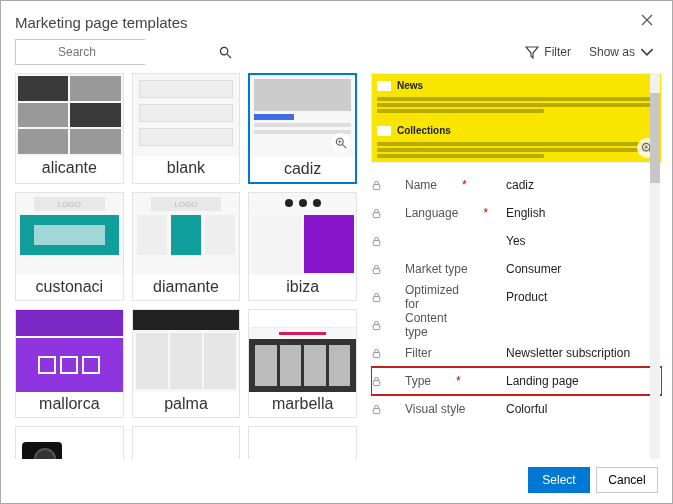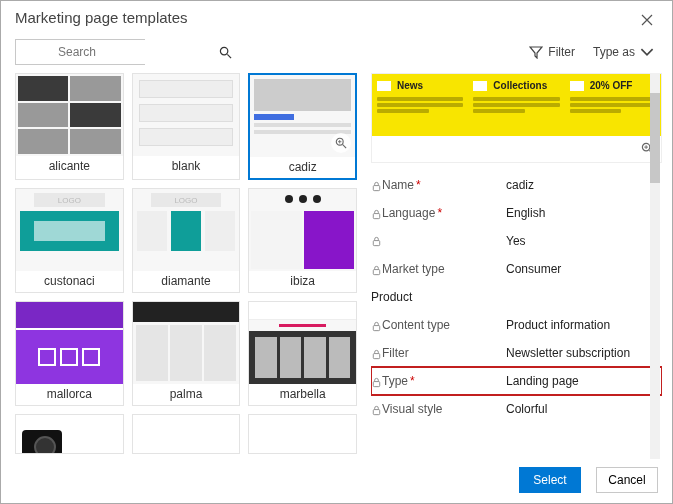--- a/index.html
+++ b/index.html
@@ -1,54 +1,54 @@
 <!DOCTYPE html>
 <html><head>
 <meta charset="utf-8">
 <style>
   * { box-sizing: border-box; }
   body { margin: 0; font-family: "Segoe UI", Arial, sans-serif; font-size: 13px; color: #333; background: #fff; }
   .dialog { width: 673px; height: 504px; border: 1px solid #aaa; display: flex; flex-direction: column; position: relative; }
-  .header { display: flex; align-items: flex-start; padding: 8px 14px 6px; }
+  .header { display: flex; align-items: flex-end; padding: 8px 14px 6px; }
   .header h1 { font-size: 15px; font-weight: 400; margin: 0; color: #444; flex: 1; }
   .close-btn { width: 22px; height: 22px; display: flex; align-items: center; justify-content: center; cursor: pointer; color: #555; }
   .toolbar { display: flex; align-items: center; padding: 2px 14px 8px; gap: 10px; }
   .search-wrap { display: flex; align-items: center; border: 1px solid #c8c8c8; height: 26px; width: 130px; }
   .search-wrap input { border: none; outline: none; padding: 0 6px; font-size: 12px; flex: 1; height: 100%; margin-left: 36px; }
   .search-wrap .sicon { width: 24px; display: flex; align-items: center; justify-content: center; color: #555; }
   .spacer { flex: 1; }
   .tool-btn { display: flex; align-items: center; gap: 5px; font-size: 12px; color: #444; cursor: pointer; padding: 2px 4px; }
   .tool-btn svg { width: 14px; height: 14px; }
   .content { flex: 1; display: flex; min-height: 0; position: relative; padding: 0 10px 0 14px; }
   .gallery { width: 350px; overflow-y: auto; display: grid; grid-template-columns: repeat(3, 1fr); gap: 8px 8px; padding-right: 8px; align-content: start; }
   .card { border: 1px solid #e3e3e3; background: #fff; display: flex; flex-direction: column; }
   .card.selected { border: 2px solid #0078d4; }
   .thumb { height: 82px; overflow: hidden; background: #f7f7f7; position: relative; }
-  .card-label { text-align: center; font-size: 12px; padding: 3px 0 4px; color: #333; }
+  .card-label { text-align: center; font-size: 16px; padding: 3px 0 4px; color: #333; }
   .detail { flex: 1; border-left: 0; padding-left: 6px; display: flex; flex-direction: column; min-width: 0; }
   .preview { height: 90px; background: #fff; position: relative; border: 1px solid #eee; overflow: hidden; }
-  .preview-banner { display: flex; height: 70%; }
+  .preview-banner { display: flex; height: 70%; flex-direction: column; }
   .pcol { flex:1; background: #f8e500; padding: 6px 5px 4px; display: flex; flex-direction: column; }
   .pcol .pt { display:flex; align-items:center; gap:6px; }
   .pcol .pt .sq { width:14px; height:10px; background:#fff; }
   .pcol .pt .lbl { font-size:10px; font-weight:600; color:#222; }
   .pcol .lines { margin-top:4px; }
   .pcol .lines div { height:4px; background: rgba(0,0,0,0.25); margin:2px 0; border-radius:1px; }
   .preview-bottom { height:30%; background:#fff; }
   .mag { position:absolute; right:4px; bottom:4px; width:20px; height:20px; background:rgba(255,255,255,0.8); border-radius:50%; display:flex; align-items:center; justify-content:center; color:#666; }
   .props { flex:1; overflow-y:auto; margin-top:8px; position: relative; }
   .prow { display:flex; align-items:center; height:28px; font-size:12px; }
-  .prow .pl { width: 135px; display:flex; align-items:flex-end; gap:0; color:#555; }
+  .prow .pl { width: 135px; display:flex; align-items:center; gap:23px; color:#555; }
   .prow .pl .lock { color:#888; }
   .prow .req { color:#c00; margin-left:2px; width:8px; }
   .prow .pv { color:#222; }
   .prow.highlight { outline: 2px solid #c21f1f; outline-offset: -1px; }
   .detail-scrollbar { position:absolute; right:2px; top:0; bottom:0; width:10px; background:#f1f1f1; }
   .detail-scrollbar .thumb-sb { position:absolute; right:0; top:20px; height:90px; width:10px; background:#c7c7c7; }
-  .footer { display:flex; justify-content:flex-end; gap:15px; padding: 8px 14px 10px; }
+  .footer { display:flex; justify-content:flex-end; gap:6px; padding: 8px 14px 10px; }
   .btn { min-width:62px; height:26px; font-size:12px; cursor:pointer; border:1px solid #c8c8c8; background:#fff; }
   .btn.primary { background:#0078d4; color:#fff; border-color:#0078d4; }
   
   .t-grid { display:grid; grid-template-columns:1fr 1fr; grid-template-rows:1fr 1fr 1fr; height:100%; gap:2px; padding:2px;}
   .t-grid div{ background:#999; }
   .t-grid .dark{ background:#3a3a3a;}
   .t-blank { display:flex; flex-direction:column; padding:6px; gap:6px; height:100%; }
   .t-blank div { background:#eee; border:1px solid #ddd; height:18px;}
   .t-cadiz { padding:4px; height:100%; display:flex; flex-direction:column; gap:3px;}
   .t-cadiz .img{height:32px;background:#ccc;}
@@ -111,21 +111,21 @@
       </span>
     </div>
     <div class="spacer"></div>
     <div class="tool-btn">
       <svg viewBox="0 0 14 14">
           <path d="M1 2 H13 L8 8 V13 L6 11 V8 Z" fill="none" stroke="#444" stroke-width="1.2"></path>
         </svg>
       <span>Filter</span>
     </div>
     <div class="tool-btn">
-      <span>Type as</span>
+      <span>Show as</span>
       <svg width="10" height="10" viewBox="0 0 10 10">
           <path d="M1 3 L5 7 L9 3" fill="none" stroke="#444" stroke-width="1.2"></path>
         </svg>
     </div>
   </div>
 
   <div class="content">
 
     <div class="gallery">
 
@@ -357,34 +357,43 @@
                   <rect x="2.5" y="5" width="7" height="5.5" rx="1" fill="none" stroke="#888" stroke-width="1"></rect>
                   <path d="M4 5 V3.5 a2 2 0 0 1 4 0 V5" fill="none" stroke="#888" stroke-width="1"></path>
                 </svg>
               </span>
               <span>Market type</span>
               <span class="req"></span>
             </span>
             <span class="pv">Consumer</span>
           </div>
           <div class="prow">
+            <span class="pl">
+              <span class="lock">
+                <svg width="11" height="11" viewBox="0 0 12 12">
+                  <rect x="2.5" y="5" width="7" height="5.5" rx="1" fill="none" stroke="#888" stroke-width="1"></rect>
+                  <path d="M4 5 V3.5 a2 2 0 0 1 4 0 V5" fill="none" stroke="#888" stroke-width="1"></path>
+                </svg>
+              </span>
+              <span>Optimized for</span>
+              <span class="req"></span>
+            </span>
             <span class="pv">Product</span>
           </div>
           <div class="prow">
             <span class="pl">
               <span class="lock">
                 <svg width="11" height="11" viewBox="0 0 12 12">
                   <rect x="2.5" y="5" width="7" height="5.5" rx="1" fill="none" stroke="#888" stroke-width="1"></rect>
                   <path d="M4 5 V3.5 a2 2 0 0 1 4 0 V5" fill="none" stroke="#888" stroke-width="1"></path>
                 </svg>
               </span>
               <span>Content type</span>
               <span class="req"></span>
             </span>
-            <span class="pv">Product information</span>
           </div>
           <div class="prow">
             <span class="pl">
               <span class="lock">
                 <svg width="11" height="11" viewBox="0 0 12 12">
                   <rect x="2.5" y="5" width="7" height="5.5" rx="1" fill="none" stroke="#888" stroke-width="1"></rect>
                   <path d="M4 5 V3.5 a2 2 0 0 1 4 0 V5" fill="none" stroke="#888" stroke-width="1"></path>
                 </svg>
               </span>
               <span>Filter</span>

